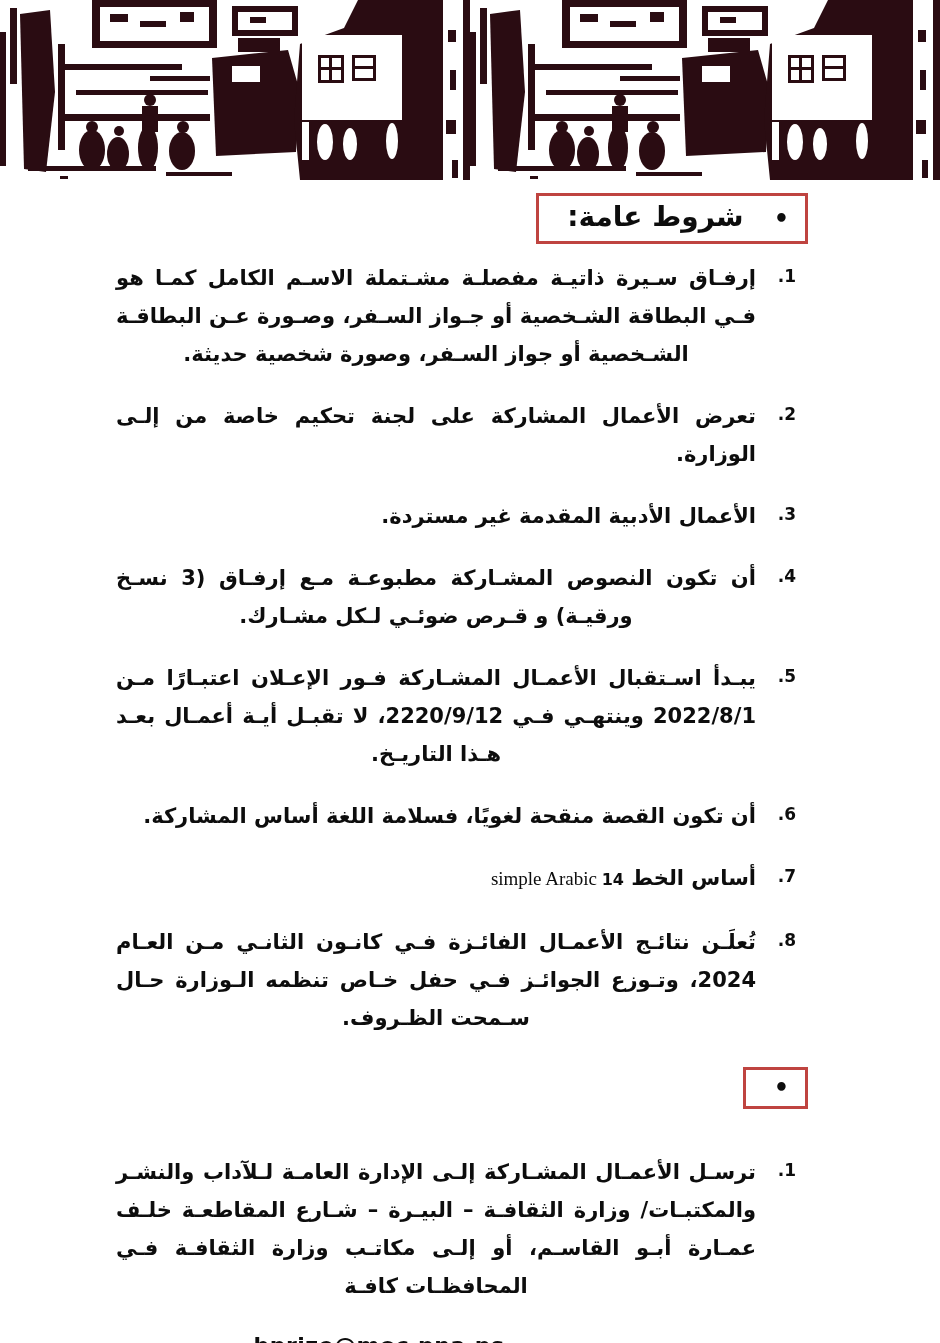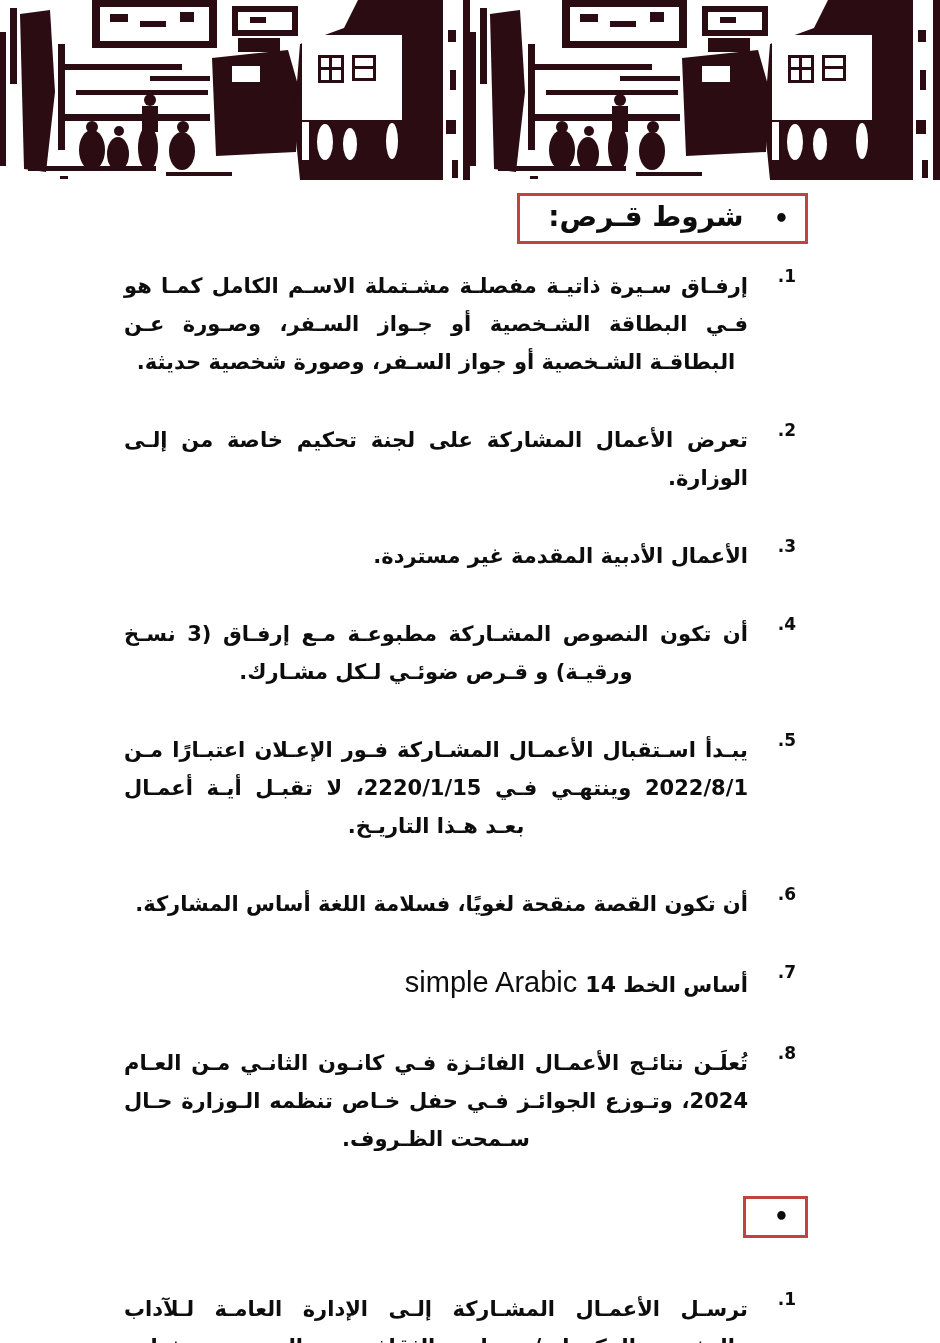--- a/index.html
+++ b/index.html
@@ -46,32 +46,32 @@
   }
   .num{
     flex:none;
     width:36px;
     font-size:17px;
     text-align:right;
     padding-top:2px;
   }
   .txt{
     flex:1;
-    margin:12px;
+    margin:4px;
     text-align:justify;
   }
   .txt.last-center{text-align-last:center;}
   .txt.last-right{text-align-last:right;}
   .latin-run{font-weight:bold;}
   .latin{
-    font-family:Liberation Sans, sans-serif;
+    font-family:Liberation Serif, serif;
     font-weight:normal;
-    font-size:29px;
-  }
-  .fsize{font-weight:bold;font-size:22px;}
+    font-size:19px;
+  }
+  .fsize{font-weight:bold;font-size:16px;}
   .note-block{
     margin:6px 150px 0 0;
     text-align:center;
     font-size:21px;
     font-weight:bold;
     line-height:38px;
   }
   .email-line{
     margin-top:18px;
     direction:ltr;
@@ -158,21 +158,21 @@
       <use href="#tile" x="0" y="0"></use>
       <use href="#tile" x="470" y="0"></use>
     </svg>
   </div>
 
   <div class="content">
 
     <div class="heading-row">
       <div class="heading-box">
         <span class="bullet">•</span>
-        <span class="heading-title">شروط قـرص:</span>
+        <span class="heading-title">شروط عامة:</span>
       </div>
     </div>
 
     <div>
       <div class="item">
         <span class="num">1.</span>
         <p class="txt last-center">إرفـاق سـيرة ذاتيـة مفصلـة مشـتملة الاسـم الكامل كمـا هو فـي البطاقة الشـخصية أو جـواز السـفر، وصـورة عـن البطاقـة الشـخصية أو جواز السـفر، وصورة شخصية حديثة.</p>
       </div>
       <div class="item">
         <span class="num">2.</span>
@@ -181,21 +181,21 @@
       <div class="item">
         <span class="num">3.</span>
         <p class="txt last-right">الأعمال الأدبية المقدمة غير مستردة.</p>
       </div>
       <div class="item">
         <span class="num">4.</span>
         <p class="txt last-center">أن تكون النصوص المشـاركة مطبوعـة مـع إرفـاق (3 نسـخ ورقيـة) و قـرص ضوئـي لـكل مشـارك.</p>
       </div>
       <div class="item">
         <span class="num">5.</span>
-        <p class="txt last-center">يبـدأ اسـتقبال الأعمـال المشـاركة فـور الإعـلان اعتبـارًا مـن 2022/8/1 وينتهـي فـي 2220/1/15، لا تقبـل أيـة أعمـال بعـد هـذا التاريـخ.</p>
+        <p class="txt last-center">يبـدأ اسـتقبال الأعمـال المشـاركة فـور الإعـلان اعتبـارًا مـن 2022/8/1 وينتهـي فـي 2220/9/12، لا تقبـل أيـة أعمـال بعـد هـذا التاريـخ.</p>
       </div>
       <div class="item">
         <span class="num">6.</span>
         <p class="txt last-right">أن تكون القصة منقحة لغويًا، فسلامة اللغة أساس المشاركة.</p>
       </div>
       <div class="item">
         <span class="num">7.</span>
         <p class="txt last-right">
           <span>أساس الخط </span><span class="latin-run" dir="ltr"><span class="latin">simple Arabic </span><span class="fsize">14</span></span>
         </p>

